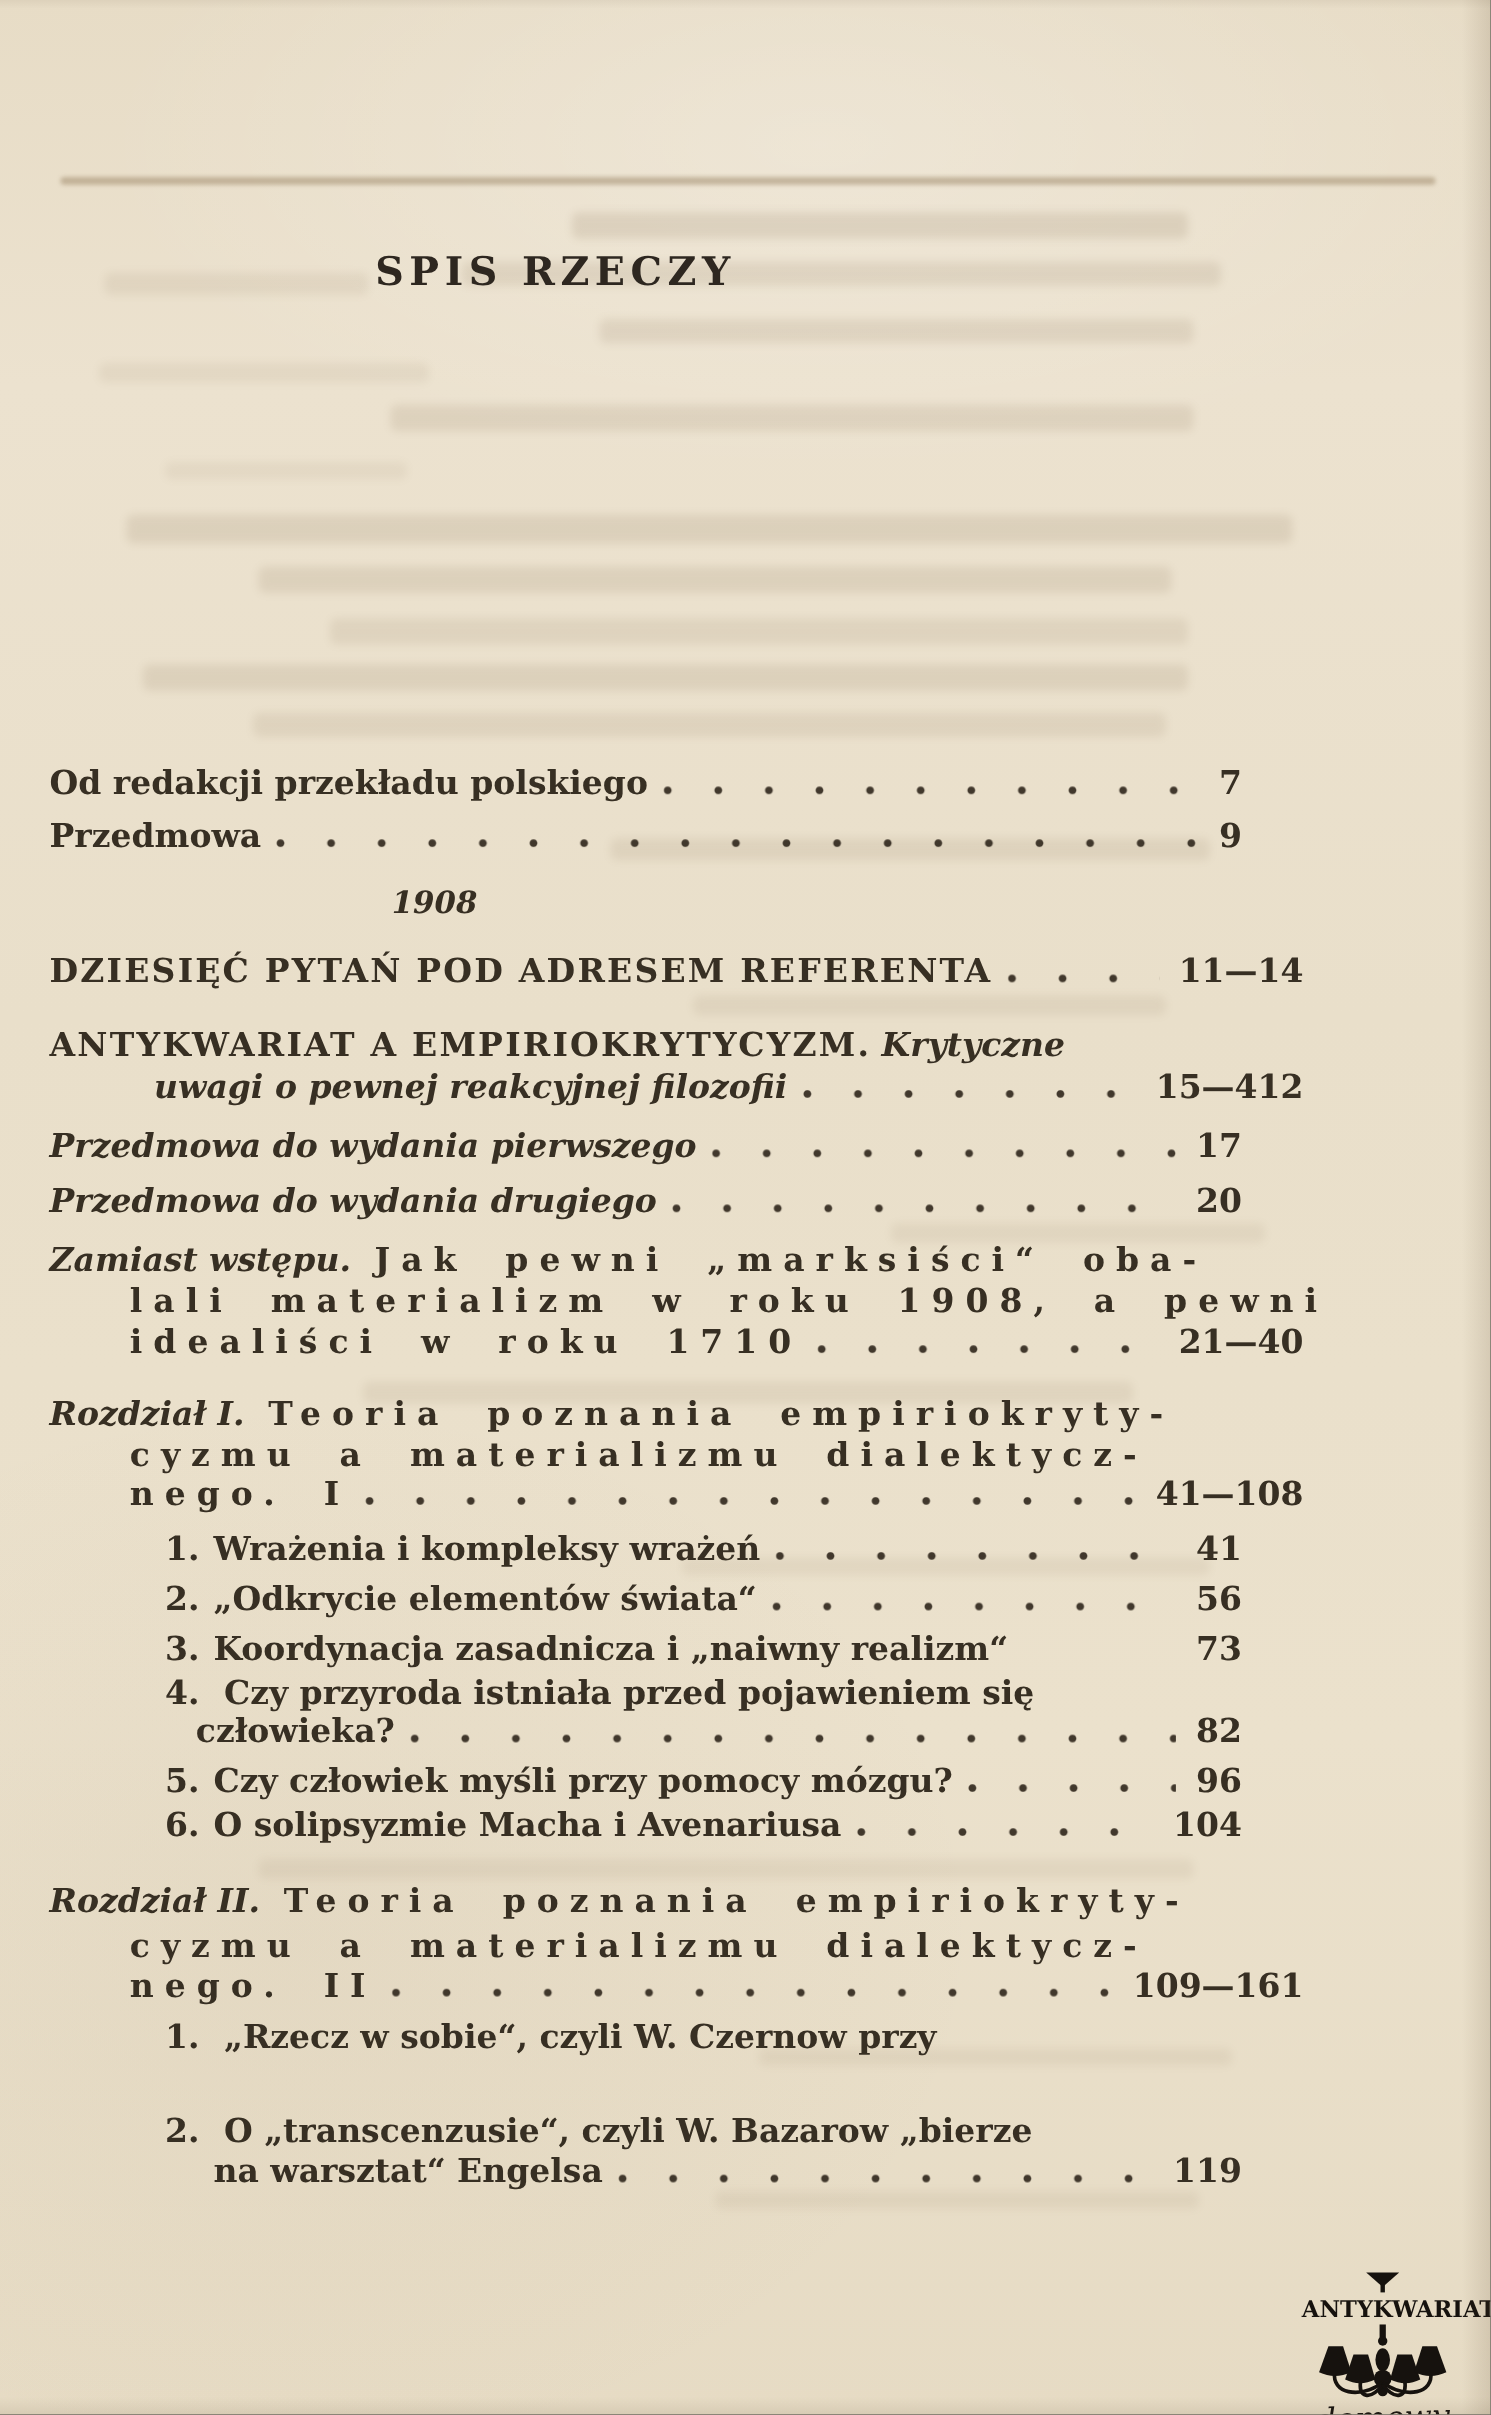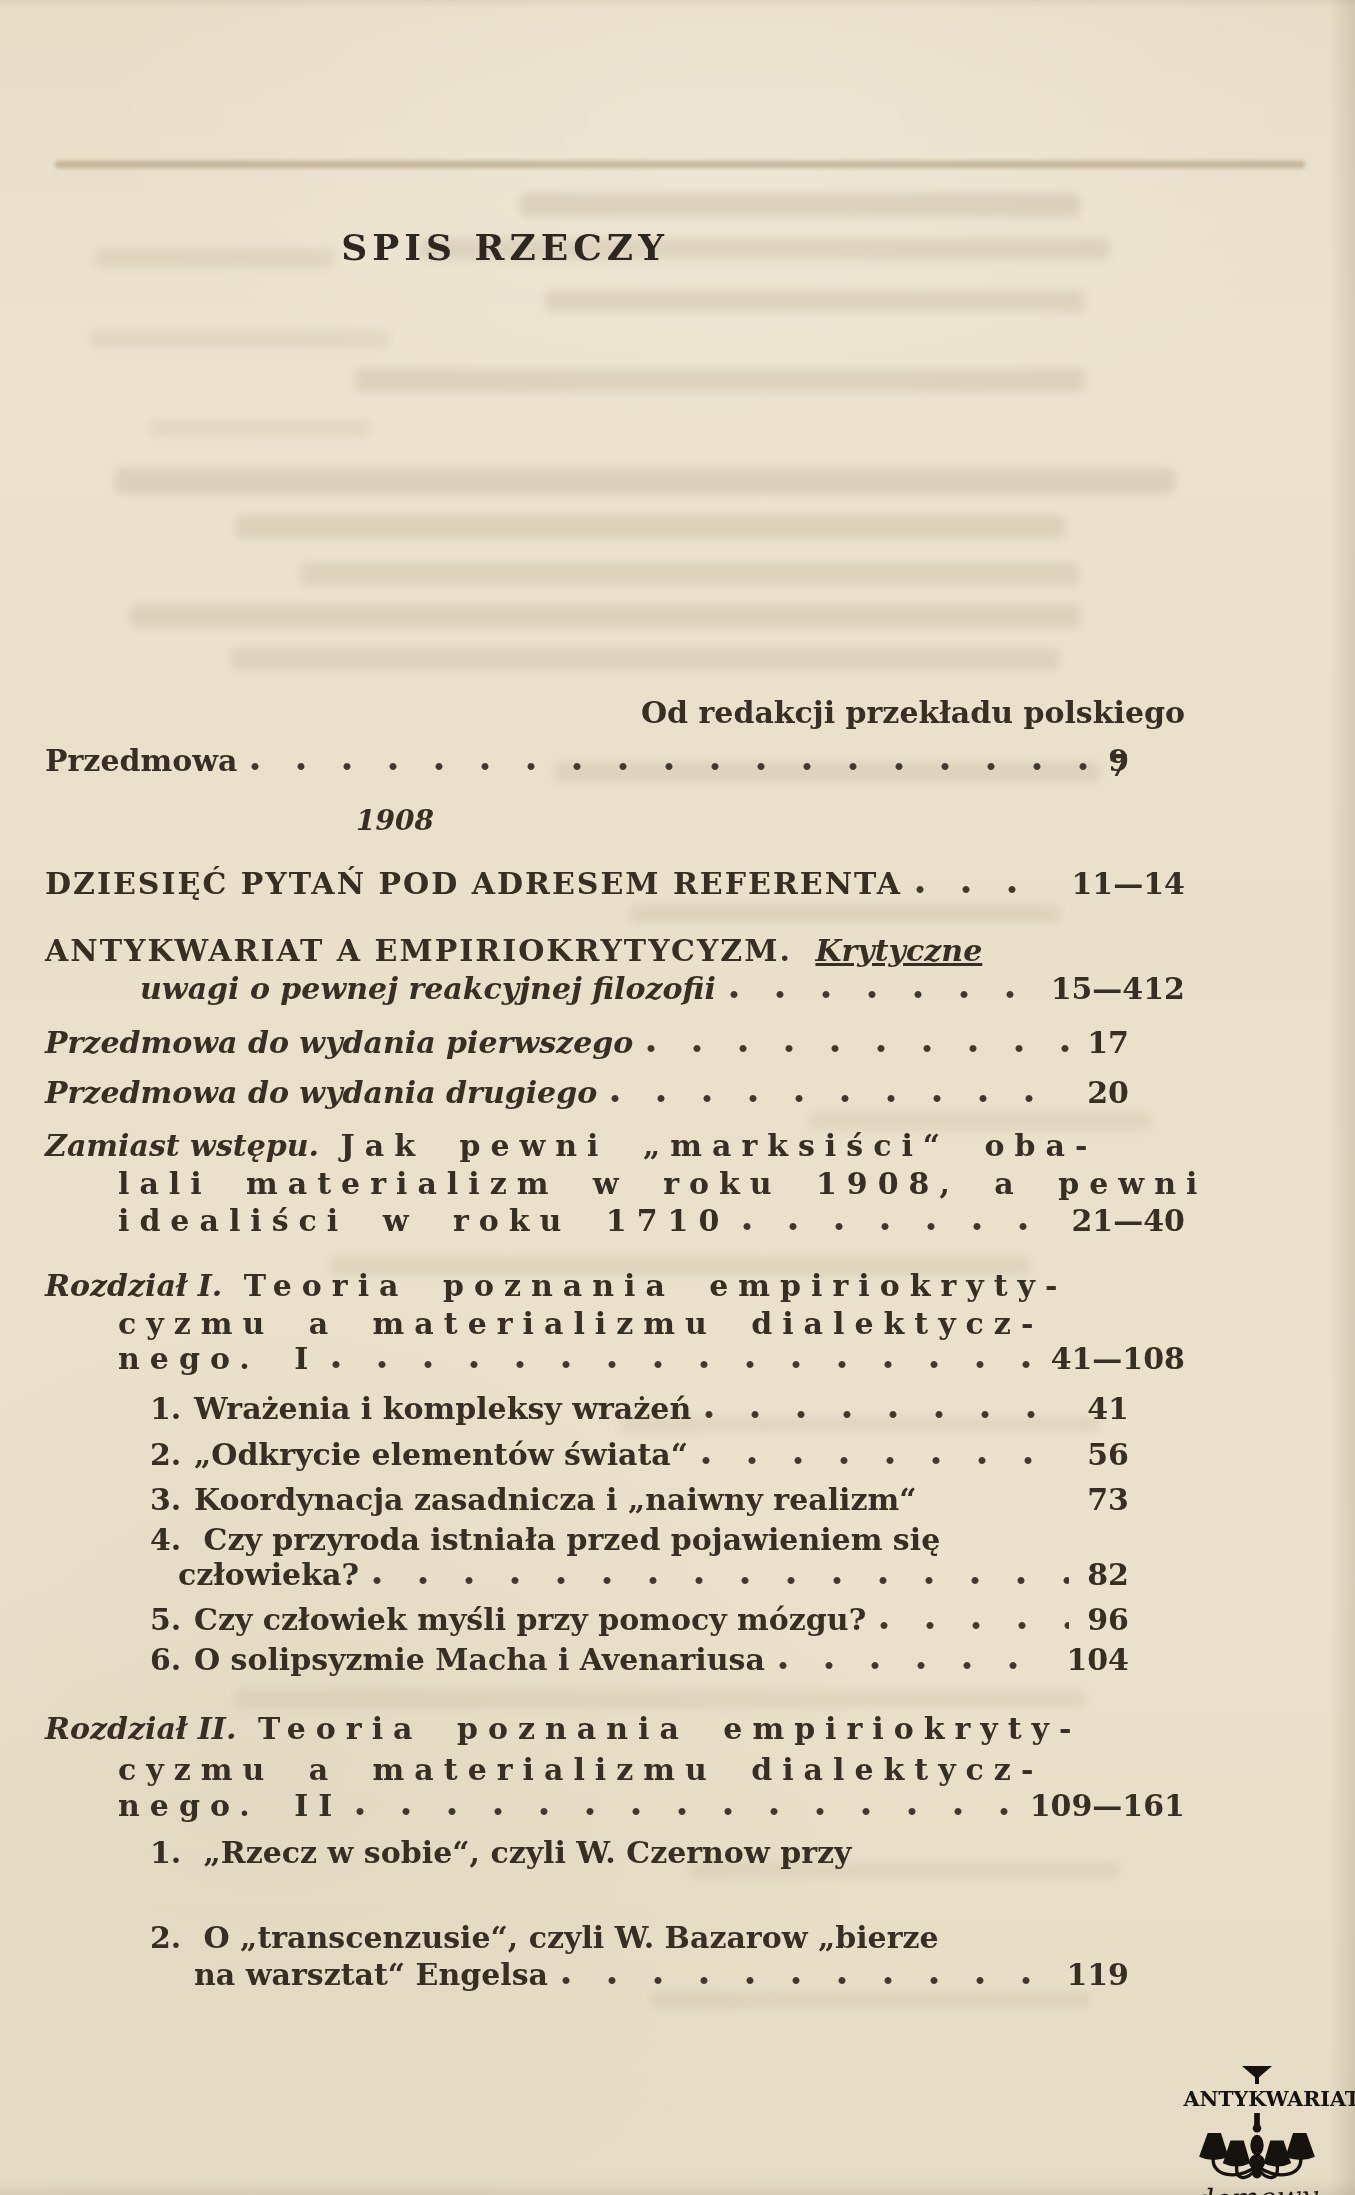--- a/index.html
+++ b/index.html
@@ -75,21 +75,21 @@
   <div class="ghost" style="left:630px;top:905px;width:430px;height:18px;opacity:.09;"></div>
   <div class="ghost" style="left:810px;top:1112px;width:340px;height:18px;opacity:.08;"></div>
   <div class="ghost" style="left:330px;top:1256px;width:700px;height:20px;opacity:.09;"></div>
   <div class="ghost" style="left:620px;top:1416px;width:480px;height:16px;opacity:.08;"></div>
   <div class="ghost" style="left:235px;top:1690px;width:850px;height:18px;opacity:.08;"></div>
   <div class="ghost" style="left:690px;top:1862px;width:430px;height:16px;opacity:.08;"></div>
   <div class="ghost" style="left:650px;top:1992px;width:440px;height:16px;opacity:.08;"></div>
 
   <div class="title" style="top:226px;">SPIS RZECZY</div>
 
-  <div class="row" style="left:45px;top:695px;width:1140px;flex-direction:column;">
+  <div class="row" style="left:45px;top:695px;width:1140px;">
     <span class="lbl b">Od redakcji przekładu polskiego</span>
     <span class="leader"></span>
     <span class="pg pgs">7</span>
   </div>
 
   <div class="row" style="left:45px;top:743px;width:1140px;">
     <span class="lbl b">Przedmowa</span>
     <span class="leader"></span>
     <span class="pg pgs">9</span>
   </div>
@@ -97,21 +97,21 @@
   <div class="year" style="top:804px;">1908</div>
 
   <div class="row" style="left:45px;top:866px;width:1140px;">
     <span class="lbl caps">DZIESIĘĆ PYTAŃ POD ADRESEM REFERENTA</span>
     <span class="leader"></span>
     <span class="pg">11—14</span>
   </div>
 
   <div class="line" style="left:45px;top:933px;">
     <span class="caps">ANTYKWARIAT A EMPIRIOKRYTYCYZM.</span>
-    <span class="it" style="margin-left:14px;text-decoration:underline;">Krytyczne</span>
+    <span class="it" style="">Krytyczne</span>
   </div>
   <div class="row" style="left:140px;top:971px;width:1045px;">
     <span class="lbl it">uwagi o pewnej reakcyjnej filozofii</span>
     <span class="leader"></span>
     <span class="pg">15—412</span>
   </div>
 
   <div class="row" style="left:45px;top:1025px;width:1140px;">
     <span class="lbl it">Przedmowa do wydania pierwszego</span>
     <span class="leader"></span>

